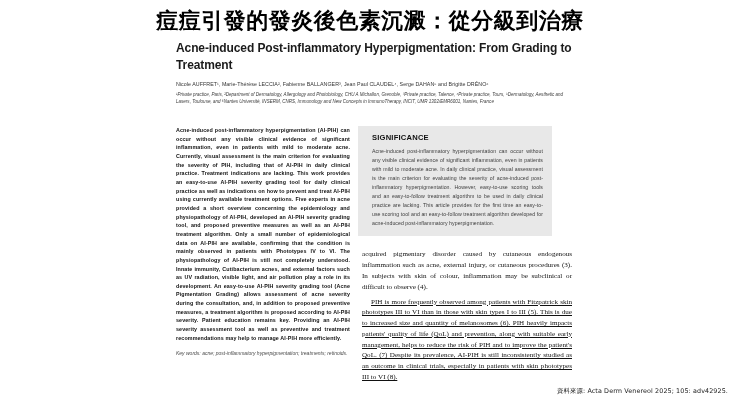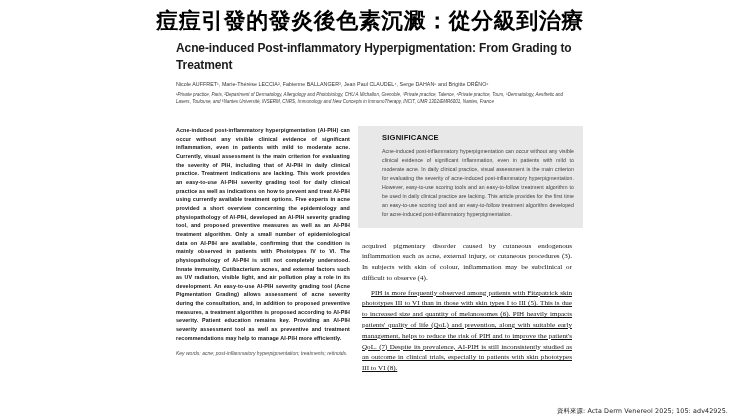--- a/index.html
+++ b/index.html
@@ -114,23 +114,23 @@
     font-style: italic;
     font-size: 5.0px;
     line-height: 1.6;
     color: #4a4a4a;
     text-align: left;
   }
 
   
   .sig-box {
     background: #e8e8e8;
-    padding: 7px 9px 9px 24px;
+    padding: 7px 9px 9px 14px;
     box-sizing: border-box;
-    width: 225px;
+    width: 194px;
   }
   .sig-title {
     font-family: "Liberation Sans", sans-serif;
     font-weight: bold;
     font-size: 7.6px;
     color: #111111;
     letter-spacing: 0.2px;
     margin: 0 0 5px 0;
   }
   .sig-body {
@@ -151,21 +151,21 @@
     color: #111111;
     text-align: justify;
   }
   .body-serif p { margin: 4px; text-indent: 0; }
   .body-serif p + p { margin-top: 1px; text-indent: 9px; text-decoration: underline; }
 
   
   .source {
     position: absolute;
     right: 12px;
-    bottom: 0;
+    bottom: 20px;
     font-family: "DejaVu Sans", "Liberation Sans", sans-serif;
     font-size: 6.4px;
     color: #222222;
     letter-spacing: 0.1px;
     white-space: nowrap;
   }
 </style>
 </head>
 <body>
 

